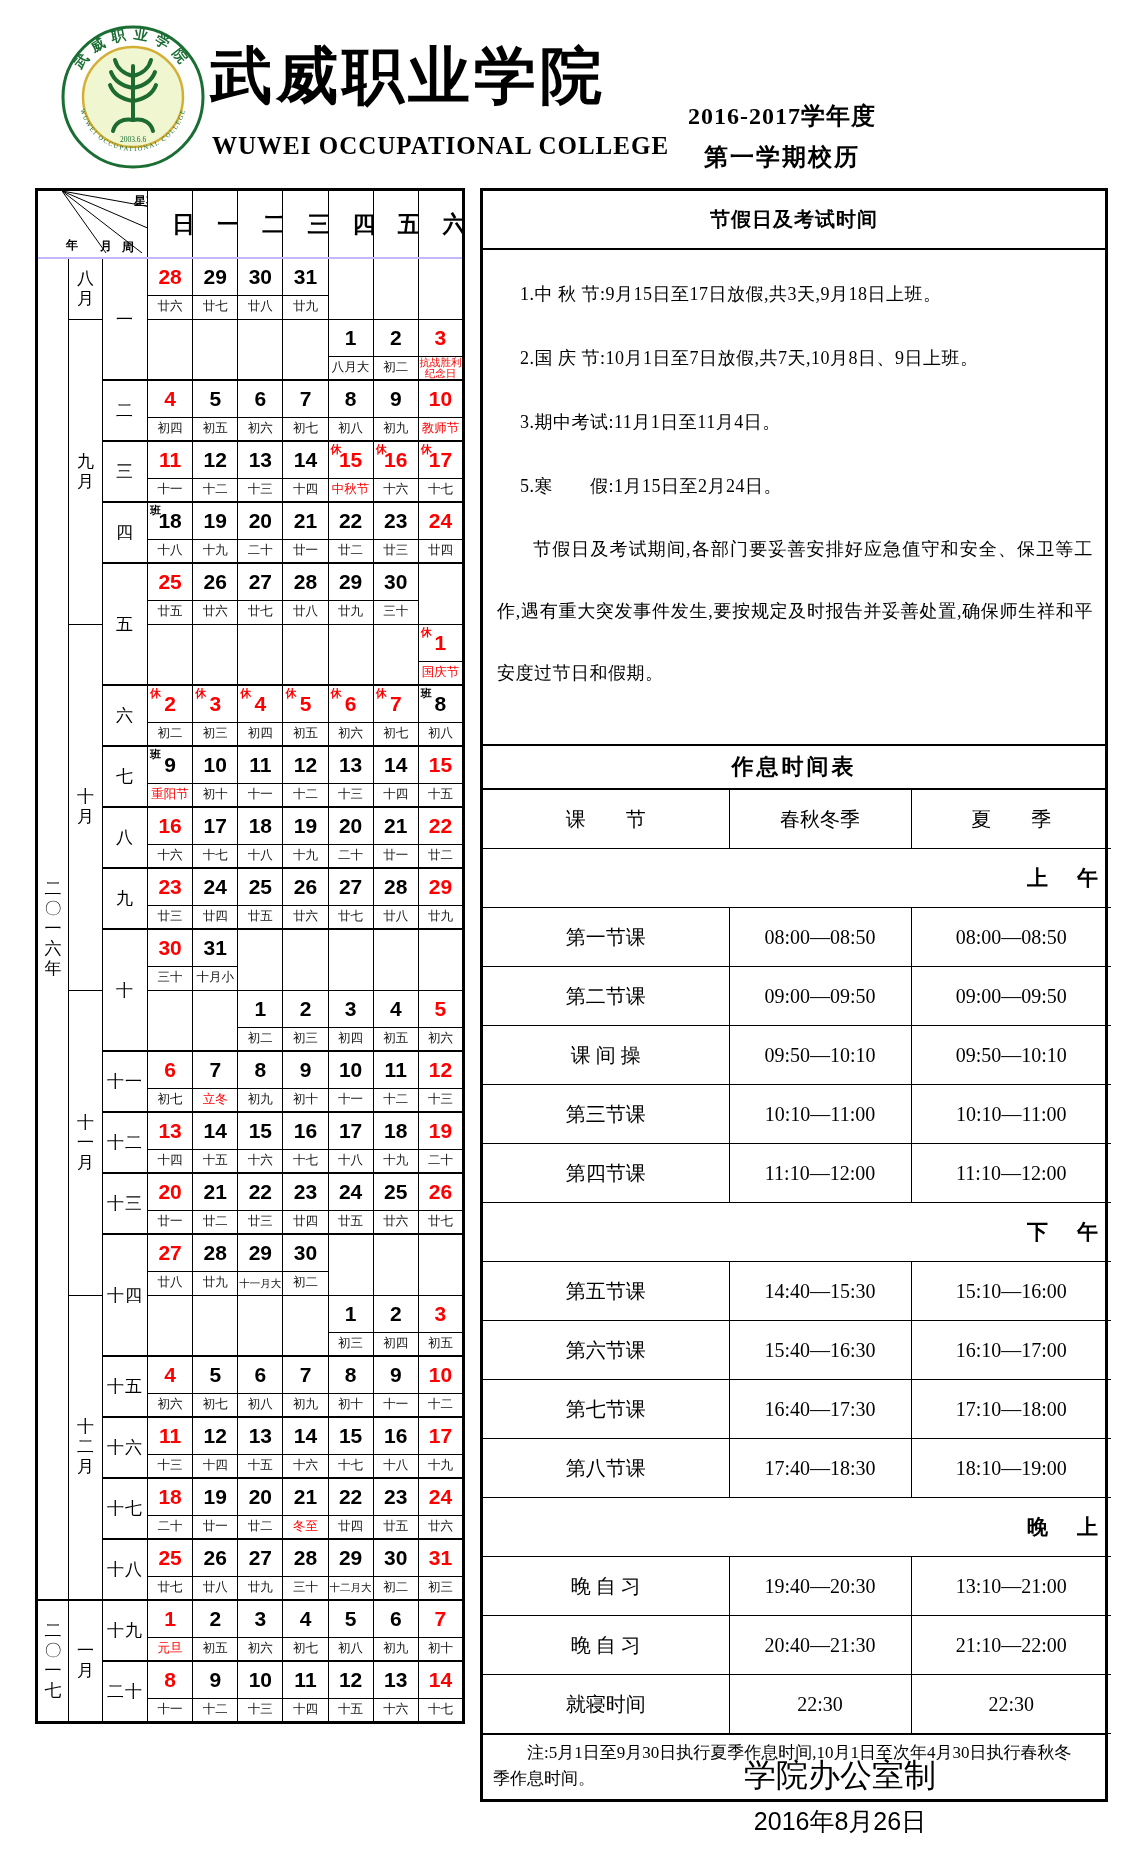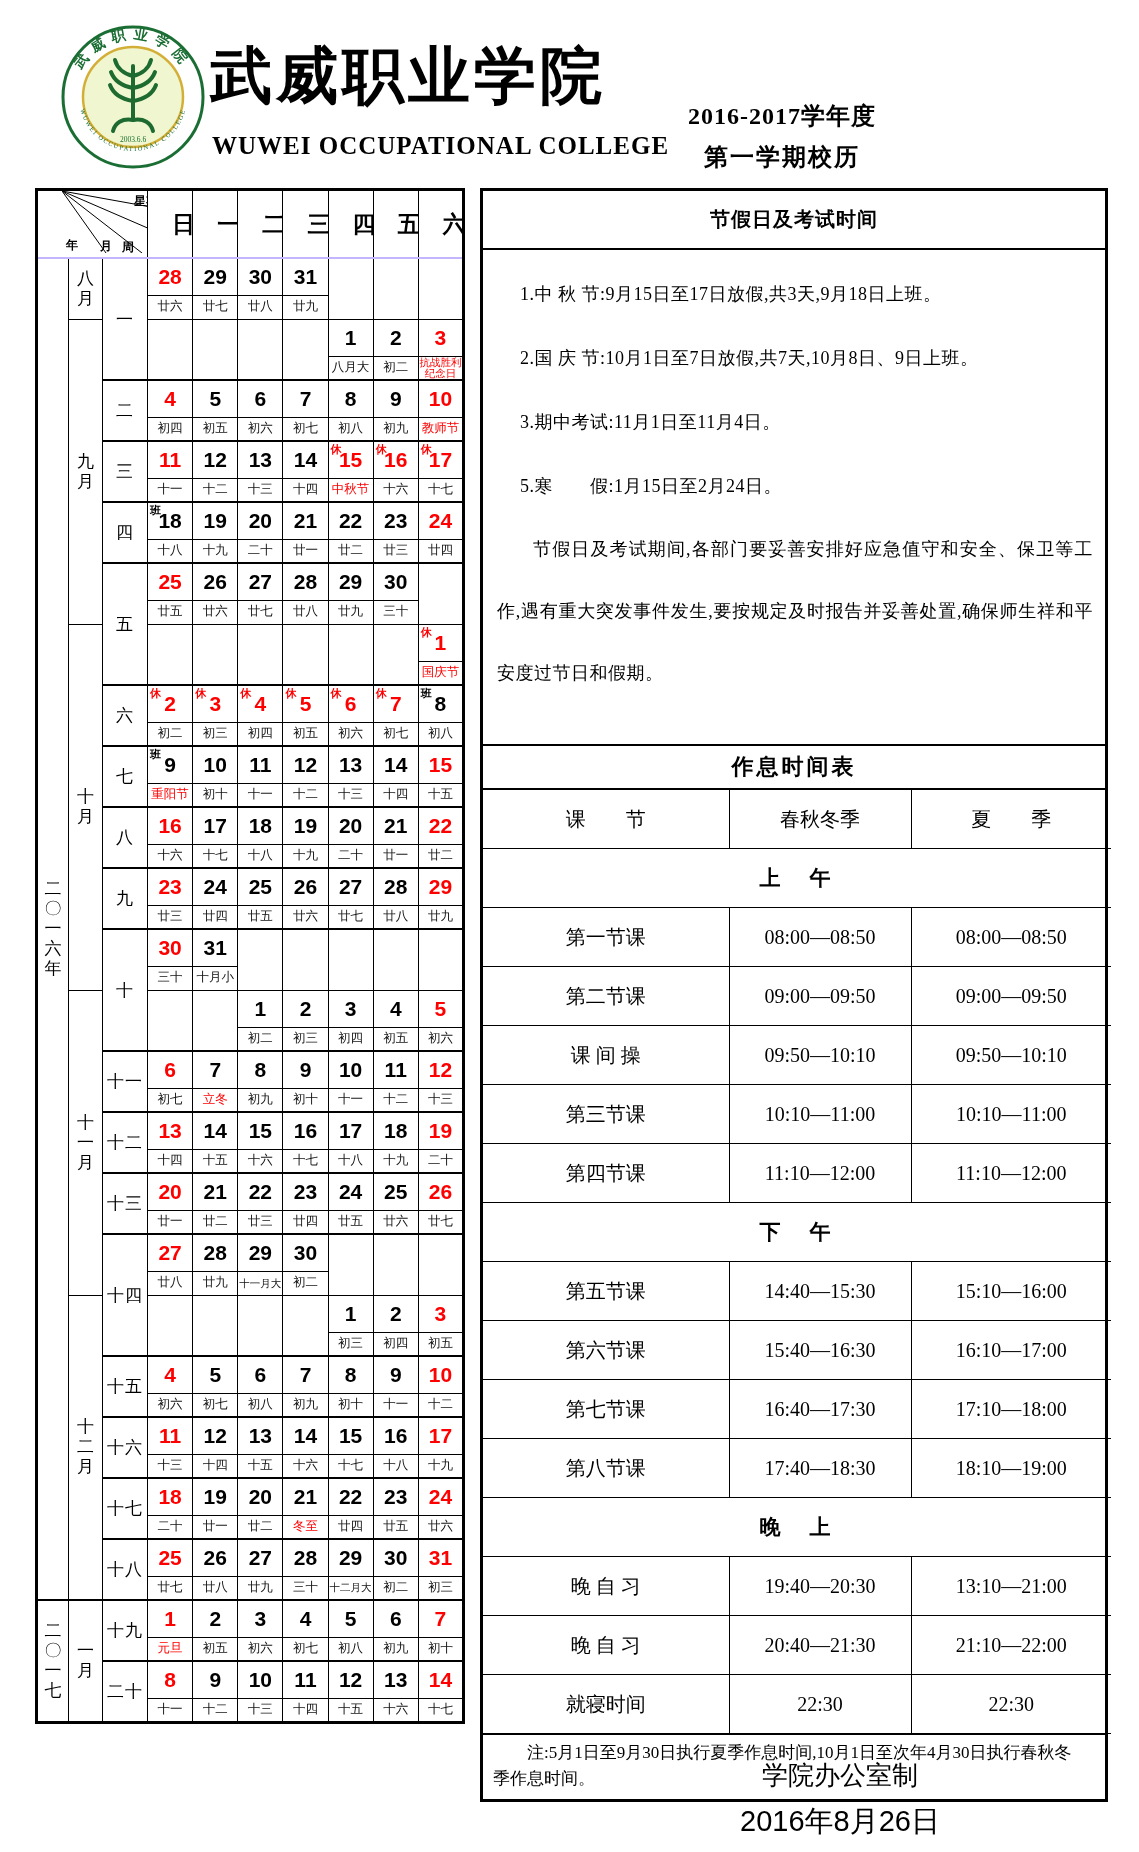--- a/index.html
+++ b/index.html
@@ -38,27 +38,27 @@
   .ntitle{height:57px;line-height:57px;text-align:center;font-family:"Liberation Sans",sans-serif;font-weight:bold;font-size:20px;letter-spacing:1px;border-bottom:2px solid #000;}
   .nbody{height:496px;box-sizing:border-box;padding:12px 12px 0 14px;font-size:18px;border-bottom:2px solid #000;}
   .nitem{height:64px;display:flex;align-items:center;letter-spacing:0.5px;margin-left:23px;}
   .npara{line-height:62px;text-indent:2em;letter-spacing:0.5px;text-align:justify;}
   .stitle{height:42px;line-height:42px;text-align:center;font-family:"Liberation Sans",sans-serif;font-weight:bold;font-size:22px;letter-spacing:3px;border-bottom:2px solid #000;}
   table.sched{width:100%;border-collapse:collapse;table-layout:fixed;}
   table.sched td{border:1.5px solid #000;height:40px;text-align:center;font-size:20px;padding:9px;}
   table.sched tr td:first-child{border-left:none;}
   table.sched tr td:last-child{border-right:none;}
   table.sched tr:first-child td{border-top:none;}
-  table.sched tr.sect td{font-weight:bold;font-size:21px;letter-spacing:4px;font-family:"Liberation Sans",sans-serif;}
+  table.sched tr.sect td{font-weight:bold;font-size:21px;letter-spacing:4px;font-family:"Liberation Sans",sans-serif;text-align:right;}
   .snote{border-top:1.5px solid #000;padding:5px 22px 7px 10px;font-size:17px;line-height:26px;text-indent:2em;}
 
   
   .footer{position:absolute;left:700px;top:1752px;width:280px;text-align:center;font-family:"Liberation Sans",sans-serif;}
-  .footer .f1{font-size:26px;line-height:46px;}
-  .footer .f2{font-size:29px;line-height:46px;}
+  .footer .f1{font-size:32px;line-height:46px;}
+  .footer .f2{font-size:25px;line-height:46px;}
 </style>
 </head>
 <body>
 
 <div class="page">
 
   <svg class="logo" viewBox="0 0 146 146">
     <circle cx="73" cy="73" r="70" fill="#ffffff" stroke="#1b6e33" stroke-width="3"></circle>
     <circle cx="73" cy="73" r="50" fill="#f0f6cf" stroke="#d4af37" stroke-width="2.5"></circle>
     <defs>

